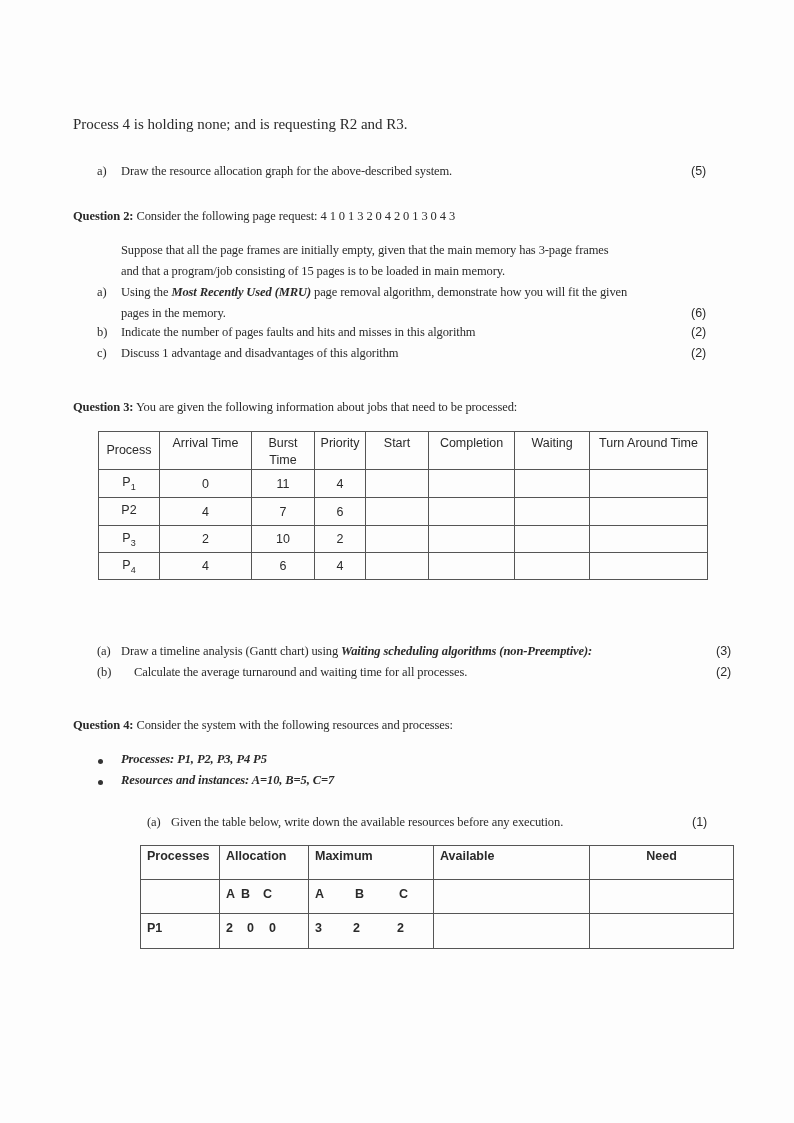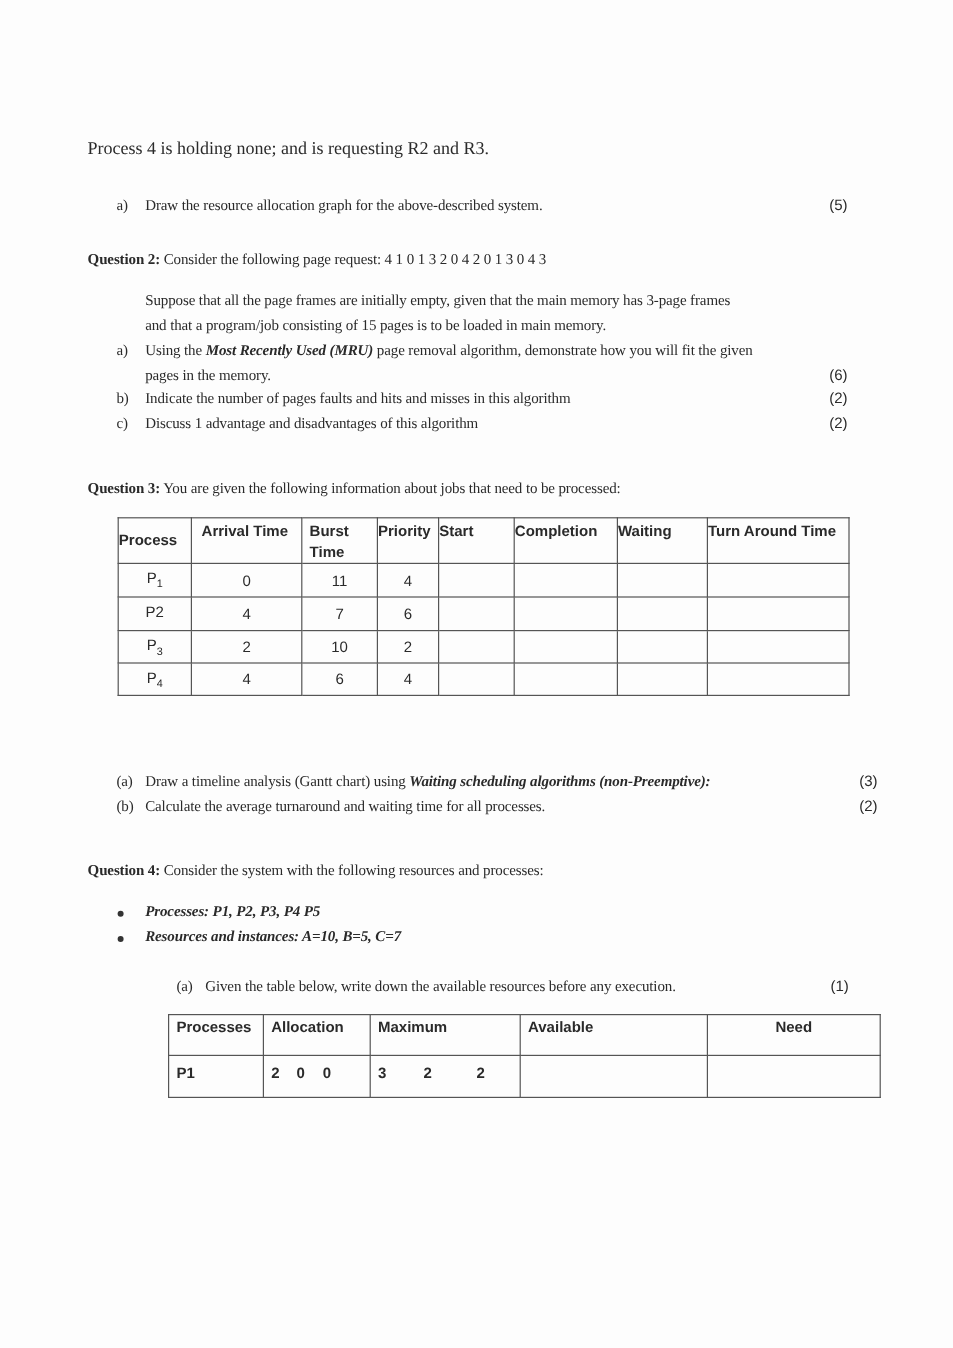--- a/index.html
+++ b/index.html
@@ -8,21 +8,21 @@
     font-family: "Liberation Sans", sans-serif; color: #2a2a2a; overflow: hidden;
   }
   .abs { position: absolute; font-family: Liberation Serif, serif; }
   .t { font-size: 12.5px; white-space: nowrap; letter-spacing: -0.1px; }
   .lead { font-size: 15px; }
   .b { font-weight: bold; }
   .bi { font-weight: bold; font-style: italic; }
   .mark { position: absolute; font-size: 12.5px; }
   table { border-collapse: collapse; position: absolute; font-size: 12.5px; color: #2a2a2a; }
   td, th { border: 1px solid #555; padding: 0; }
-  .q3 th { font-weight: bold; vertical-align: top; text-align: left; line-height: 17px; padding-top: 3px; }
+  .q3 th { font-weight: normal; vertical-align: top; text-align: center; line-height: 17px; padding-top: 3px; }
   .q3 td { text-align: center; vertical-align: middle; }
   .q4 th { font-weight: bold; text-align: left; vertical-align: top; padding: 3px 6px 0 6px; }
   .q4 td { font-weight: bold; text-align: left; vertical-align: top; padding: 7px 6px 0 6px; }
   .bullet { position: absolute; width: 5px; height: 5px; border-radius: 50%; background: #333; }
   .sp { display: inline-block; }
 </style>
 </head>
 <body>
 
 <div class="abs lead" style="left:73px; top:116px;">Process 4 is holding none; and is requesting R2 and R3.</div>
@@ -114,21 +114,21 @@
   </tbody>
 </table>
 
 <div class="abs t" style="left:97px; top:644px;">(a)</div>
 <div class="abs t" style="left:121px; top:644px;">
   <span>Draw a timeline analysis (Gantt chart) using </span><span class="bi">Waiting scheduling algorithms (non-Preemptive):</span>
 </div>
 <div class="mark" style="left:716px; top:644px;">(3)</div>
 
 <div class="abs t" style="left:97px; top:665px;">(b)</div>
-<div class="abs t" style="left:121px; top:665px;text-align:center;">Calculate the average turnaround and waiting time for all processes.</div>
+<div class="abs t" style="left:134px; top:665px;text-align:center;">Calculate the average turnaround and waiting time for all processes.</div>
 <div class="mark" style="left:716px; top:665px;">(2)</div>
 
 <div class="abs t" style="left:73px; top:718px;">
   <span class="b">Question 4:</span>
   <span>Consider the system with the following resources and processes:</span>
 </div>
 
 <div class="bullet" style="left:98px; top:759px;"></div>
 <div class="abs t bi" style="left:121px; top:752px;">Processes: P1, P2, P3, P4 P5</div>
 <div class="bullet" style="left:98px; top:780px;"></div>
@@ -140,20 +140,31 @@
 
 <table class="q4" style="left:140px; top:845px; width:594px;">
   <tbody>
       <tr style="height:34px;">
     <th style="width:66px;">Processes</th>
     <th style="width:76px;">Allocation</th>
     <th style="width:112px;">Maximum</th>
     <th style="width:143px;">Available</th>
     <th style="text-align:center;">Need</th>
   </tr>
+  <tr style="height:34px;">
+    <td></td>
+    <td>
+      <span class="sp" style="width:15px;">A</span><span class="sp" style="width:22px;">B</span><span class="sp">C</span>
+    </td>
+    <td>
+      <span class="sp" style="width:40px;">A</span><span class="sp" style="width:44px;">B</span><span class="sp">C</span>
+    </td>
+    <td></td>
+    <td></td>
+  </tr>
   <tr style="height:35px;">
     <td>P1</td>
     <td>
       <span class="sp" style="width:21px;">2</span><span class="sp" style="width:22px;">0</span><span class="sp">0</span>
     </td>
     <td>
       <span class="sp" style="width:38px;">3</span><span class="sp" style="width:44px;">2</span><span class="sp">2</span>
     </td>
     <td></td>
     <td></td>

